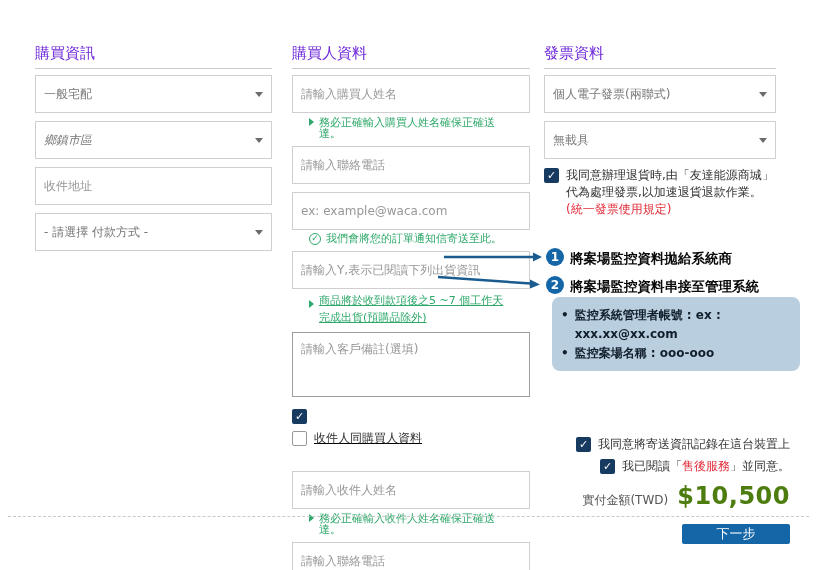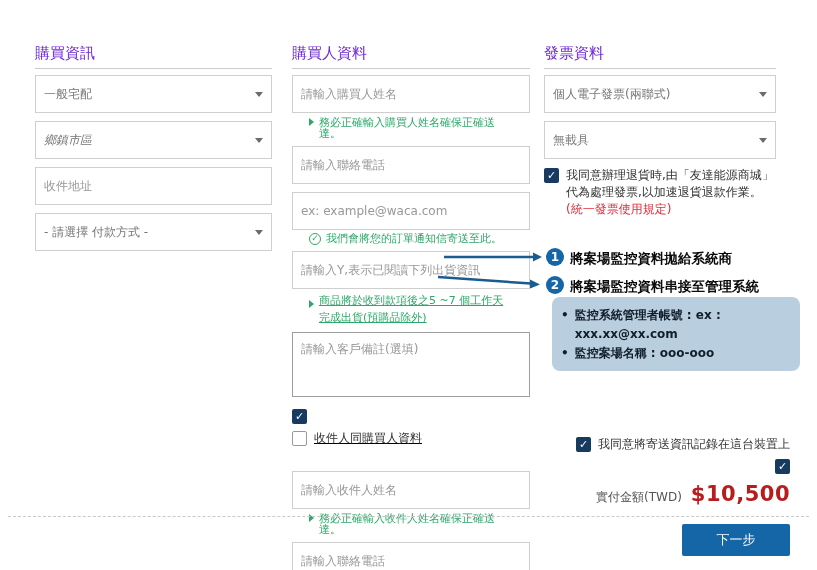--- a/index.html
+++ b/index.html
@@ -52,23 +52,23 @@
   .anno-box { position:absolute; left:552px; top:297px; width:248px; background:#b9cedf;
               border-radius:8px; padding:9px 10px 8px 9px; }
   .anno-line { display:flex; gap:6px; font-size:12px; font-weight:bold; color:#111e2b; line-height:19px; }
   .anno-bullet { flex:0 0 auto; }
 
   
   .f-row { position:absolute; right:27px; display:flex; align-items:center; gap:7px; }
   .f-row .cb-label { line-height:15px; }
   .price-row { position:absolute; right:27px; top:482px; display:flex; align-items:baseline; gap:9px; }
   .price-label { font-size:12px; color:#555; }
-  .price-value { font-size:21px; font-weight:bold; color:#b91c1c; letter-spacing:0.5px;text-align:center; }
+  .price-value { font-size:24px; font-weight:bold; color:#4d7c0f; letter-spacing:0.5px;text-align:center; }
   .dashed-sep { position:absolute; left:8px; right:8px; top:516px; border-top:1px dashed #c9c9c9; }
-  .next-btn { position:absolute; left:682px; top:524px; width:108px; height:32px;
+  .next-btn { position:absolute; left:682px; top:524px; width:108px; height:20px;
               background:#1566a7; color:#fff; font-size:13px; border:none; border-radius:2px;
               font-family:inherit; cursor:pointer; }
 </style>
 </head>
 <body>
 
 <div class="page">
 
   <section class="col" style="left:35px; width:237px;">
     <h2 class="col-title">購買資訊</h2>
@@ -178,20 +178,21 @@
     </div>
   </div>
 
   <label class="f-row" style="top:437px;">
     <span class="cb checked">✓</span>
     <span class="cb-label">我同意將寄送資訊記錄在這台裝置上</span>
   </label>
 
   <label class="f-row" style="top:459px;">
     <span class="cb checked">✓</span>
+    <span class="cb-label"><span>我已閱讀「</span><span class="red">售後服務</span><span>」並同意。</span></span>
   </label>
 
   <div class="price-row">
     <span class="price-label">實付金額(TWD)</span>
     <span class="price-value">$10,500</span>
   </div>
 
   <div class="dashed-sep"></div>
 
   <button class="next-btn">下一步</button>

